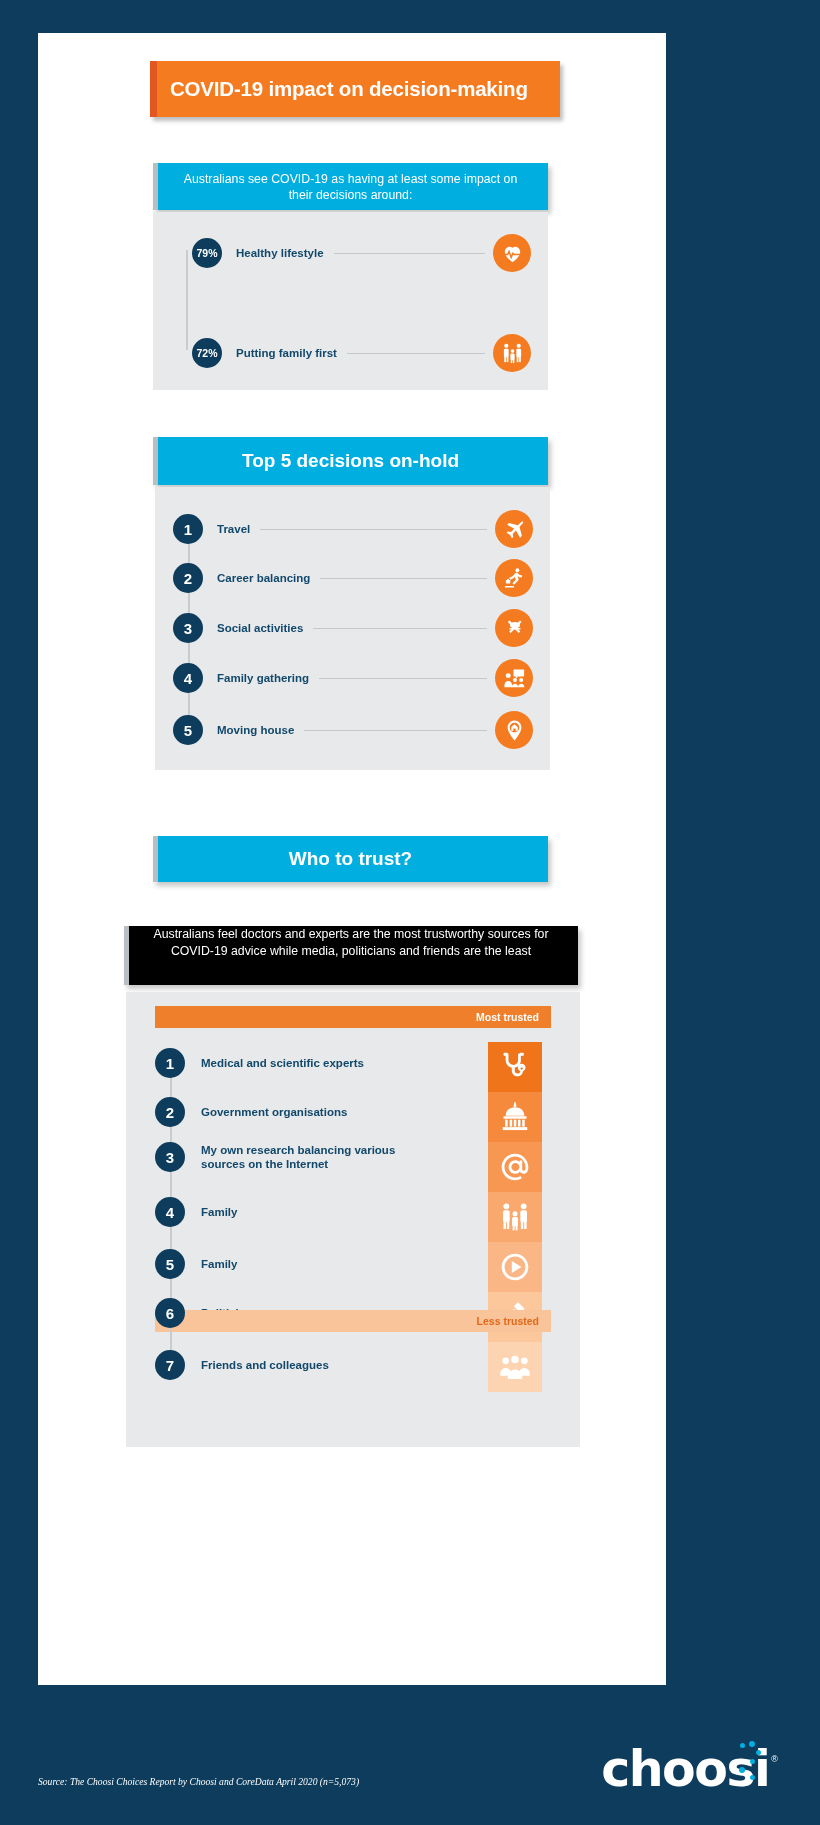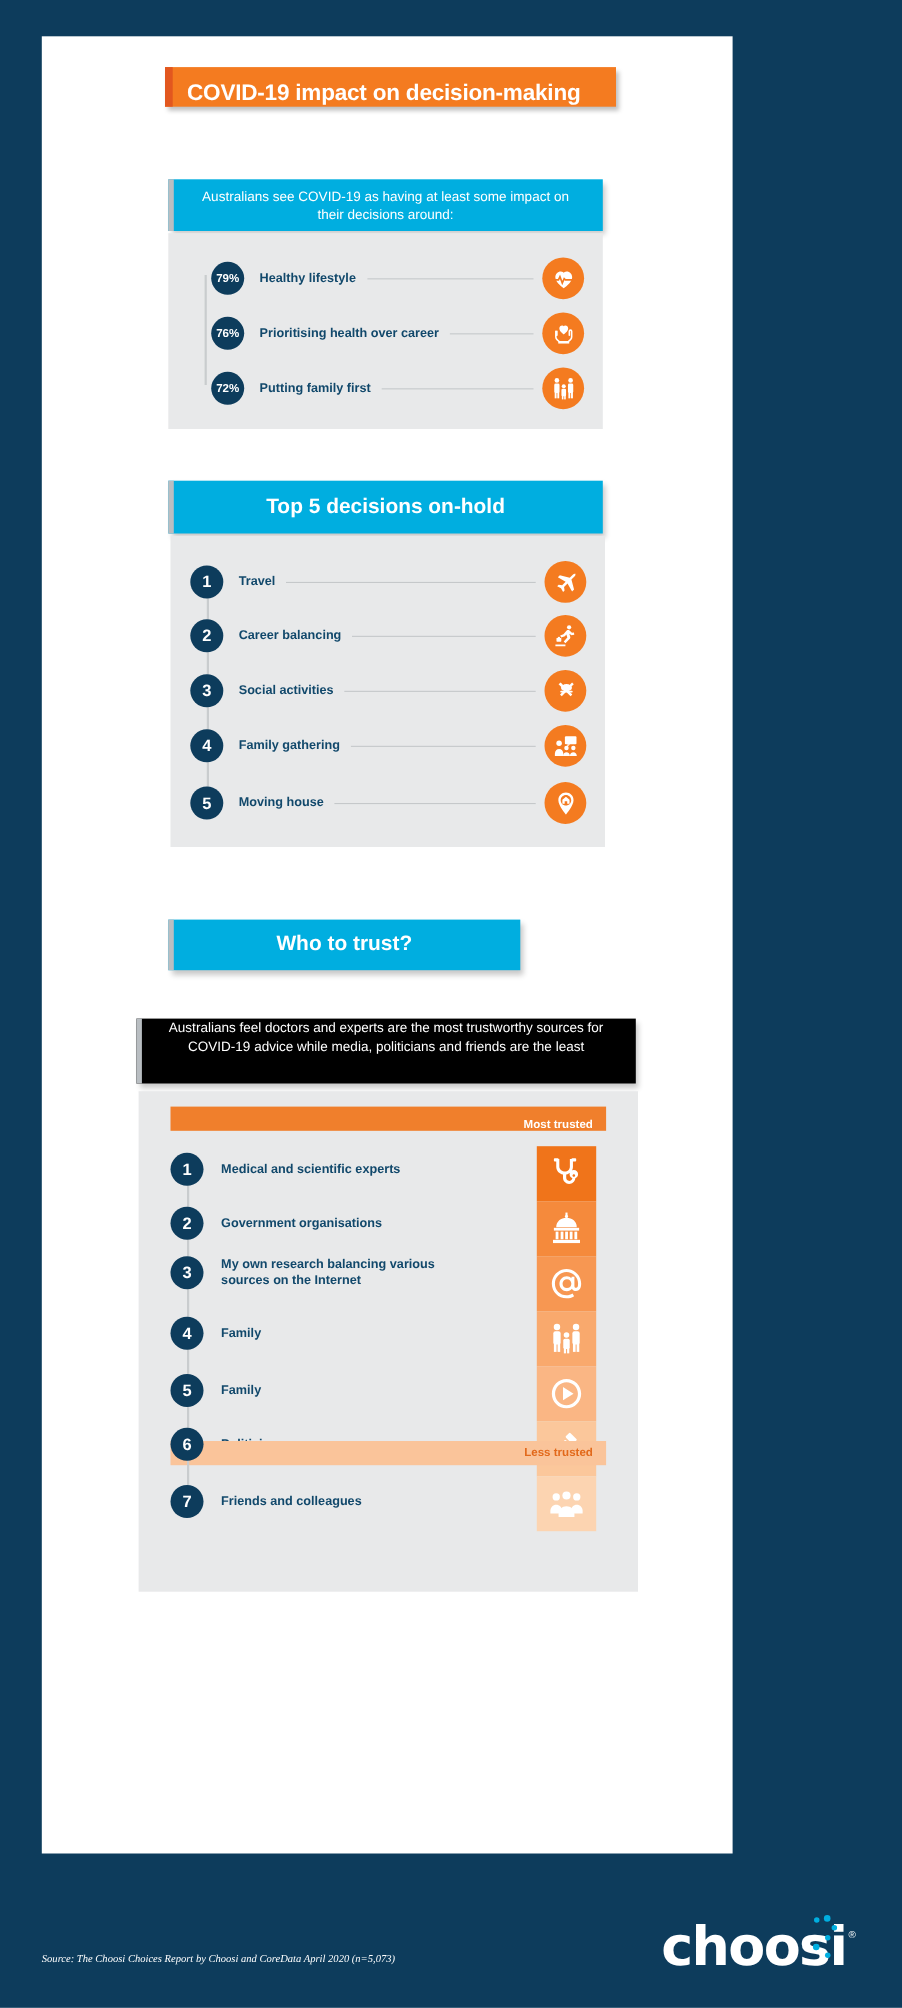--- a/index.html
+++ b/index.html
@@ -24,25 +24,25 @@
     width: 628px;
     height: 1652px;
     background: #ffffff;
   }
   
   .title-bar {
     position: absolute;
     left: 150px;
     top: 61px;
     width: 410px;
-    height: 36px;
+    height: 56px;
     background: #f47b20;
     box-shadow: 3px 4px 4px rgba(0,0,0,0.25);
     display: flex;
-    align-items: flex-end;
+    align-items: center;
   }
   .title-bar::before {
     content: "";
     position: absolute;
     left: 0; top: 0; bottom: 0;
     width: 7px;
     background: #e2571f;
   }
   .title-text {
     color: #ffffff;
@@ -256,32 +256,20 @@
     <span class="row-label">Healthy lifestyle</span>
     <span class="lead-line"></span>
     <span class="circ-icon">
       <svg viewBox="0 0 24 24">
           <path d="M12 21s-8-5.2-8-10.4C4 7.4 6.3 5 9.2 5c1.6 0 2.6.8 2.8 1.2C12.2 5.8 13.2 5 14.8 5 17.7 5 20 7.4 20 10.6 20 15.8 12 21 12 21z"></path>
           <path d="M3 13h4l1.4-3 2.2 6 1.8-4.2 1.2 1.2h7.4" stroke="#f47b20" stroke-width="1.6" fill="none"></path>
         </svg>
     </span>
   </div>
 
-  <div class="row" style="left:171px; top:284px; width:360px;">
-    <span class="bullet pct">76%</span>
-    <span class="row-label">Prioritising health over career</span>
-    <span class="lead-line"></span>
-    <span class="circ-icon">
-      <svg viewBox="0 0 24 24">
-          <path d="M12 12.5s-4.2-2.8-4.2-5.6c0-1.7 1.2-2.9 2.7-2.9.8 0 1.3.4 1.5.7.2-.3.7-.7 1.5-.7 1.5 0 2.7 1.2 2.7 2.9C16.2 9.7 12 12.5 12 12.5z"></path>
-          <path d="M4.5 9.5v5.6c0 1 .4 1.8 1.1 2.4l2.3 2h8.2l2.3-2c.7-.6 1.1-1.4 1.1-2.4V9.5c0-.7-.5-1.2-1.1-1.2s-1.1.5-1.1 1.2v3.8M5.5 13.3V9.5" stroke="#ffffff" stroke-width="1.5" fill="none" stroke-linecap="round"></path>
-          <rect x="6.8" y="19" width="10.4" height="2.2"></rect>
-        </svg>
-    </span>
-  </div>
 
   <div class="row" style="left:171px; top:334px; width:360px;">
     <span class="bullet pct">72%</span>
     <span class="row-label">Putting family first</span>
     <span class="lead-line"></span>
     <span class="circ-icon">
       <svg viewBox="0 0 24 24">
           <circle cx="5.5" cy="4" r="2.2"></circle>
           <rect x="3" y="7" width="5" height="9" rx="1.4"></rect>
           <rect x="3.4" y="15" width="1.8" height="6"></rect>
@@ -367,31 +355,31 @@
     <span class="row-label">Moving house</span>
     <span class="lead-line"></span>
     <span class="circ-icon">
       <svg viewBox="0 0 24 24">
           <path d="M12 1.6c-4 0-7.2 3.2-7.2 7.2 0 5.2 7.2 13.6 7.2 13.6s7.2-8.4 7.2-13.6c0-4-3.2-7.2-7.2-7.2zm0 2.2c2.8 0 5 2.2 5 5s-2.2 5-5 5-5-2.2-5-5 2.2-5 5-5z"></path>
           <path d="M12 5.6l3.4 2.9v3.8h-2.2v-2.4h-2.4v2.4H8.6V8.5z"></path>
         </svg>
     </span>
   </div>
 
-  <div class="blue-bar" style="left:153px; top:836px; width:320px; height:46px;">
+  <div class="blue-bar" style="left:153px; top:836px; width:395px; height:46px;">
     <span class="bar-title">Who to trust?</span>
   </div>
 
   <div class="navy-box" style="left:124px; top:926px; width:454px; height:59px;">
     <p>Australians feel doctors and experts are the most trustworthy sources for COVID-19 advice while media, politicians and friends are the least</p>
   </div>
 
   <div class="grey-panel" style="left:126px; top:992px; width:454px; height:455px;"></div>
 
-  <div class="trust-banner most" style="left:155px; top:1006px; width:396px; height:22px;align-items:flex-end;">
+  <div class="trust-banner most" style="left:155px; top:1006px; width:396px; height:22px;">
     <span>Most trusted</span>
   </div>
 
   <div class="connector" style="left:170px; top:1070px; height:300px;"></div>
 
   <div class="icon-strip" style="left:488px; top:1042px;">
     <div class="strip-cell" style="background:#f0741a;">
       <svg viewBox="0 0 24 24">
           <path d="M5 2v5.2c0 2.7 2 4.9 4.6 5.3v2.3c0 2.3 1.9 4.2 4.2 4.2 2.2 0 4-1.7 4.2-3.9 1.1-.4 1.9-1.4 1.9-2.7 0-1.6-1.3-2.9-2.9-2.9s-2.9 1.3-2.9 2.9c0 1.3.8 2.3 1.9 2.7-.1 1-1 1.8-2.1 1.8-1.2 0-2.1-.9-2.1-2.1v-2.3c2.6-.4 4.6-2.6 4.6-5.3V2h-2.1v5.2c0 1.8-1.5 3.3-3.3 3.3S7.1 9 7.1 7.2V2zm12 10.3c.5 0 .9.4.9.9s-.4.9-.9.9-.9-.4-.9-.9.4-.9.9-.9z"></path>
           <rect x="3.4" y="1.4" width="3.2" height="2.2" rx="0.6"></rect>

